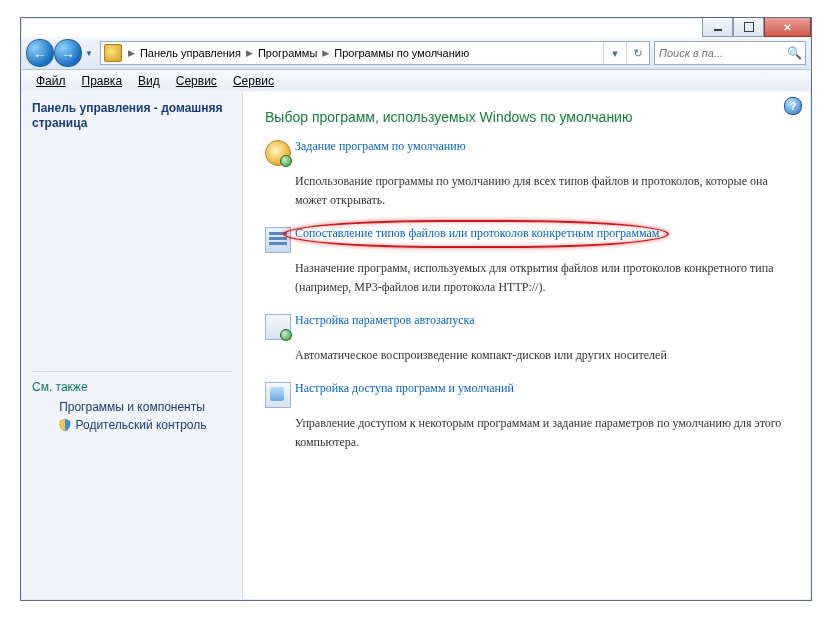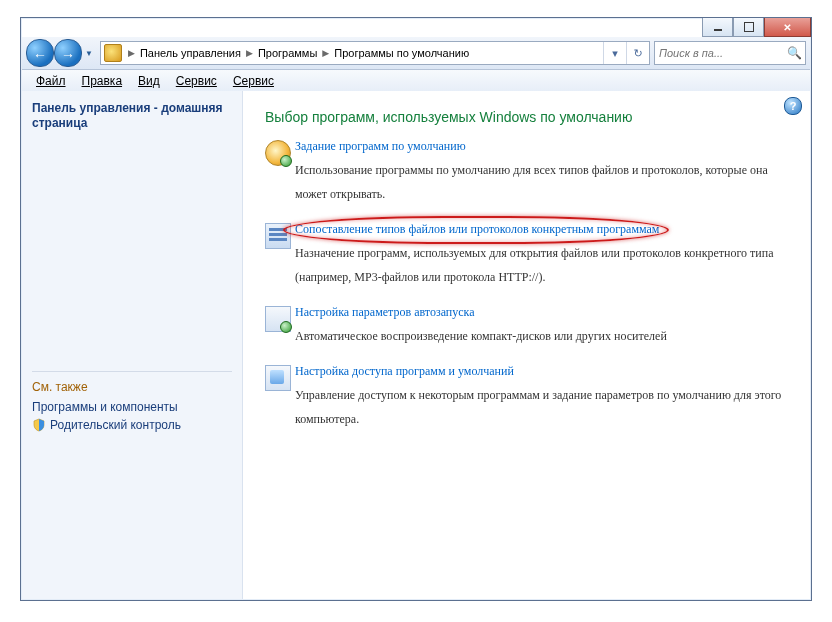--- a/index.html
+++ b/index.html
@@ -29,32 +29,32 @@
   .search .sicon{width:20px;text-align:center;color:#3a6aa8;font-size:12px;}
   
   .menubar{position:absolute;left:1px;top:52px;right:1px;height:21px;background:linear-gradient(#f7fafd,#e7eef8);border-bottom:1px solid #c2cedd;display:flex;align-items:center;padding-left:6px;}
   .menuitem{padding:2px 8px;font-size:12px;}
   .menuitem u{text-decoration:underline;}
   
   .body{position:absolute;left:1px;top:73px;right:1px;bottom:1px;display:flex;}
   .sidebar{width:200px;background:#f1f5fb;border-right:1px solid #d9e2ef;position:relative;padding:10px 10px;}
   .sbhome{color:#1a3e7b;font-size:12px;line-height:15px;font-weight:bold;}
   .sbsep{border-top:1px solid #d3dbe8;margin:240px 0 8px 0;}
-  .sblabel{color:#a16207;font-size:12px;margin-bottom:6px;}
-  .sblink{color:#1a3e7b;font-size:12px;margin:4px 0;display:flex;align-items:center;gap:4px;}
+  .sblabel{color:#0f766e;font-size:12px;margin-bottom:6px;}
+  .sblink{color:#1a3e7b;font-size:12px;margin:4px 0;display:flex;align-items:center;gap:4px;justify-content:center;}
   .shield{width:14px;height:14px;display:inline-block;}
   .shield svg{width:14px;height:14px;}
   .content{flex:1;background:#fff;padding:18px 22px 18px 22px;position:relative;overflow:hidden;}
   .help{position:absolute;right:8px;top:6px;width:16px;height:16px;border-radius:8px;background:radial-gradient(circle at 35% 30%,#bfe3ff,#2a78c4);color:#fff;font-size:11px;font-weight:bold;display:flex;align-items:center;justify-content:center;border:1px solid #1e5a96;}
   h1.heading{color:#15803d;font-size:14px;font-weight:normal;margin:0 0 14px 0;}
   .opt{display:flex;margin:0 0 16px 0;font-family:Liberation Serif, serif;}
   .opt .oicon{width:30px;flex:none;padding-top:1px;}
   .opt .otext{flex:1;}
   .opt a.otitle{color:#0066cc;text-decoration:none;font-size:12px;}
-  .opt .odesc{color:#333;font-size:12px;margin-top:4px;line-height:24px;}
+  .opt .odesc{color:#333;font-size:12px;margin-top:18px;line-height:19px;}
   
   .hilite{position:relative;}
   .hilite::before{
     content:"";position:absolute;left:-12px;right:-10px;top:-6px;height:24px;
     border:2px solid #cc1a1a;border-radius:50%/60%;
     box-shadow:0 0 4px rgba(204,26,26,.6), inset 0 0 4px rgba(204,26,26,.4);
     pointer-events:none;
   }
   
   .ico{width:24px;height:24px;display:block;}

